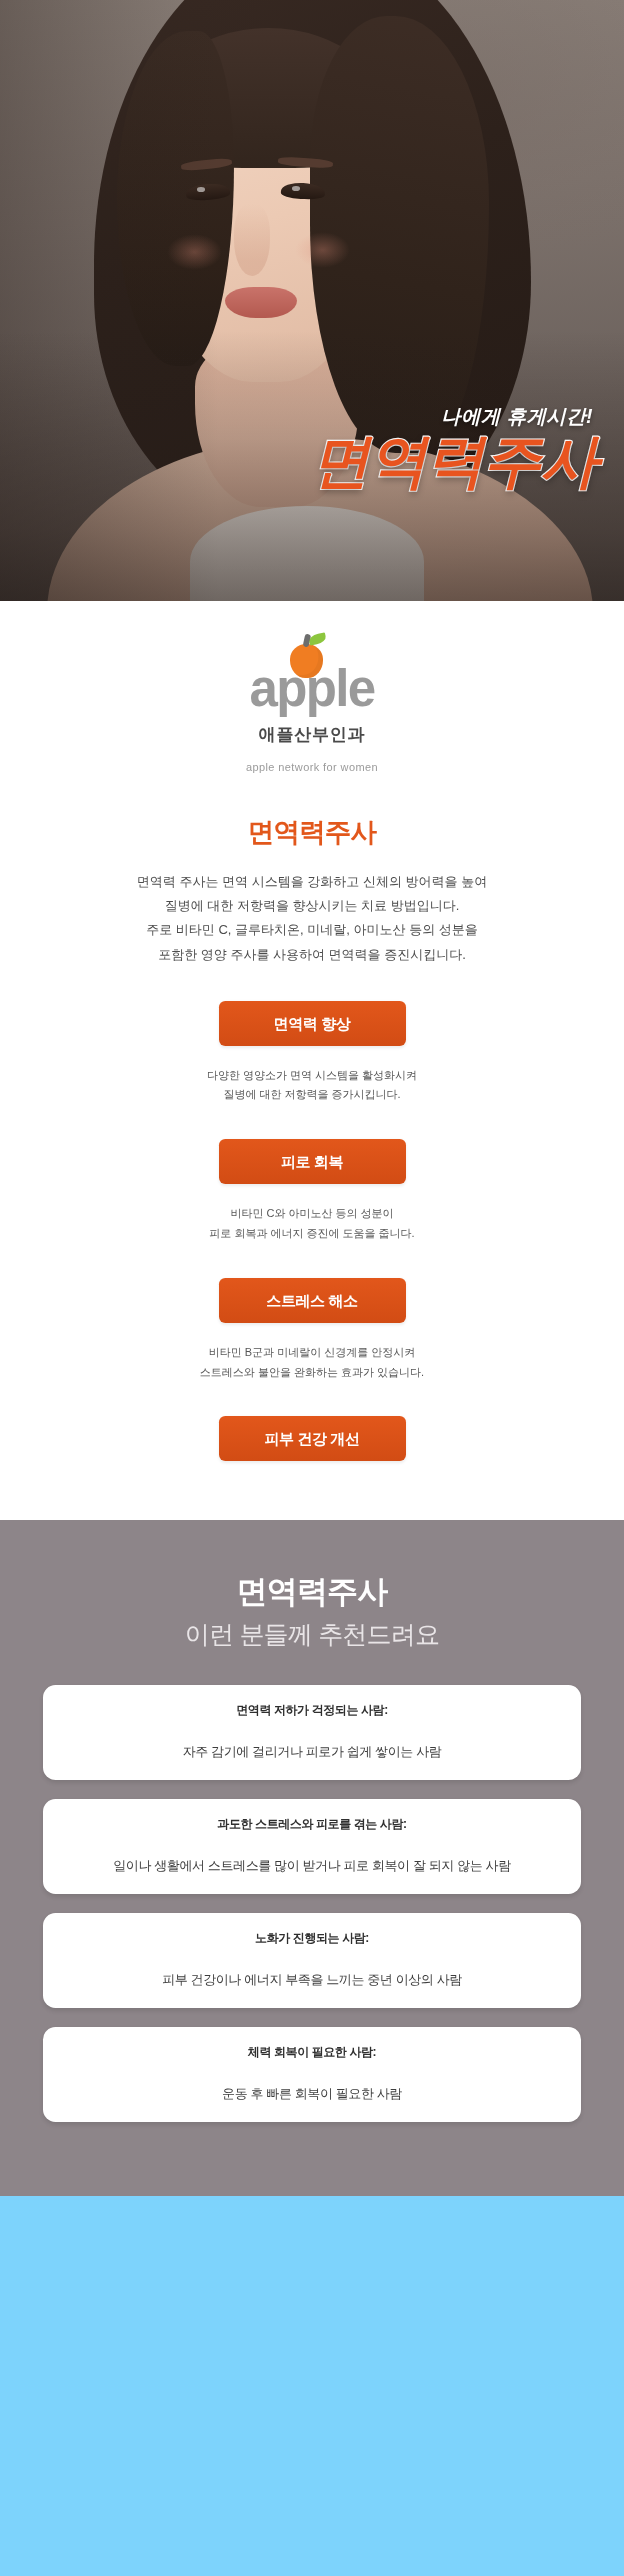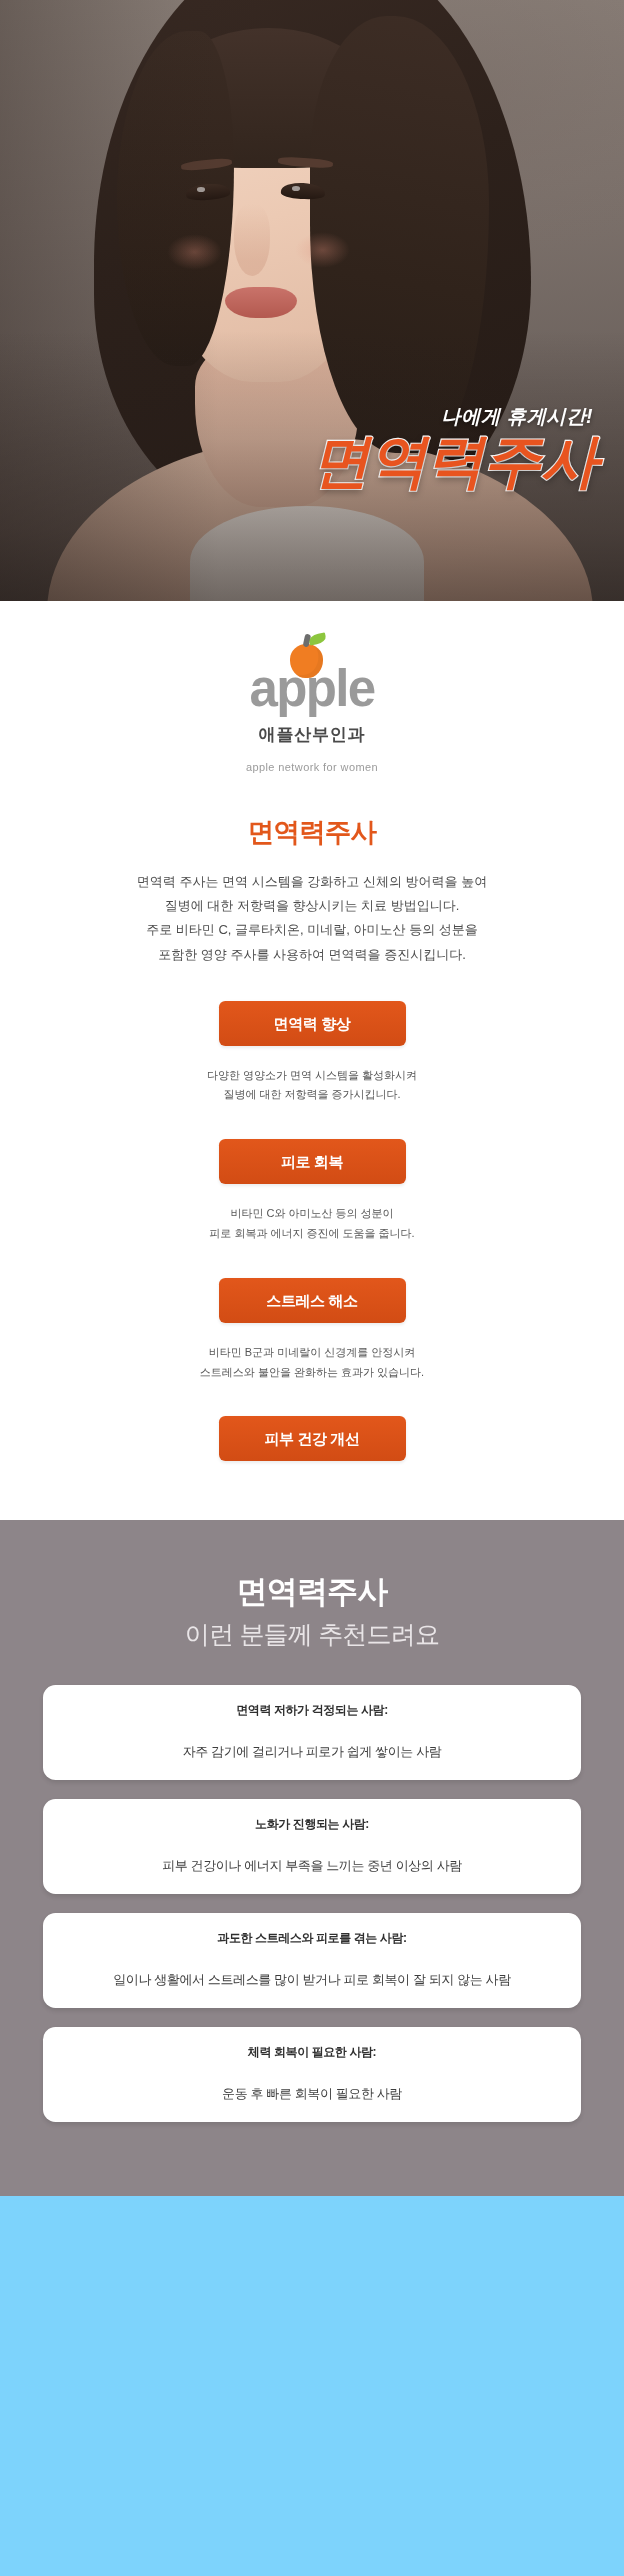--- a/index.html
+++ b/index.html
@@ -380,26 +380,26 @@
   <section class="gray-sec">
     <h2 class="gray-title">면역력주사</h2>
     <div class="gray-sub">이런 분들께 추천드려요</div>
 
     <div class="card-list">
       <div class="card">
         <div class="card-t">면역력 저하가 걱정되는 사람:</div>
         <div class="card-d">자주 감기에 걸리거나 피로가 쉽게 쌓이는 사람</div>
       </div>
       <div class="card">
+        <div class="card-t">과도한 스트레스와 피로를 겪는 사람:</div>
+        <div class="card-d">일이나 생활에서 스트레스를 많이 받거나 피로 회복이 잘 되지 않는 사람</div>
+      </div>
+      <div class="card">
         <div class="card-t">노화가 진행되는 사람:</div>
         <div class="card-d">피부 건강이나 에너지 부족을 느끼는 중년 이상의 사람</div>
-      </div>
-      <div class="card">
-        <div class="card-t">과도한 스트레스와 피로를 겪는 사람:</div>
-        <div class="card-d">일이나 생활에서 스트레스를 많이 받거나 피로 회복이 잘 되지 않는 사람</div>
       </div>
       <div class="card">
         <div class="card-t">체력 회복이 필요한 사람:</div>
         <div class="card-d">운동 후 빠른 회복이 필요한 사람</div>
       </div>
     </div>
   </section>
 
 </div>
 

